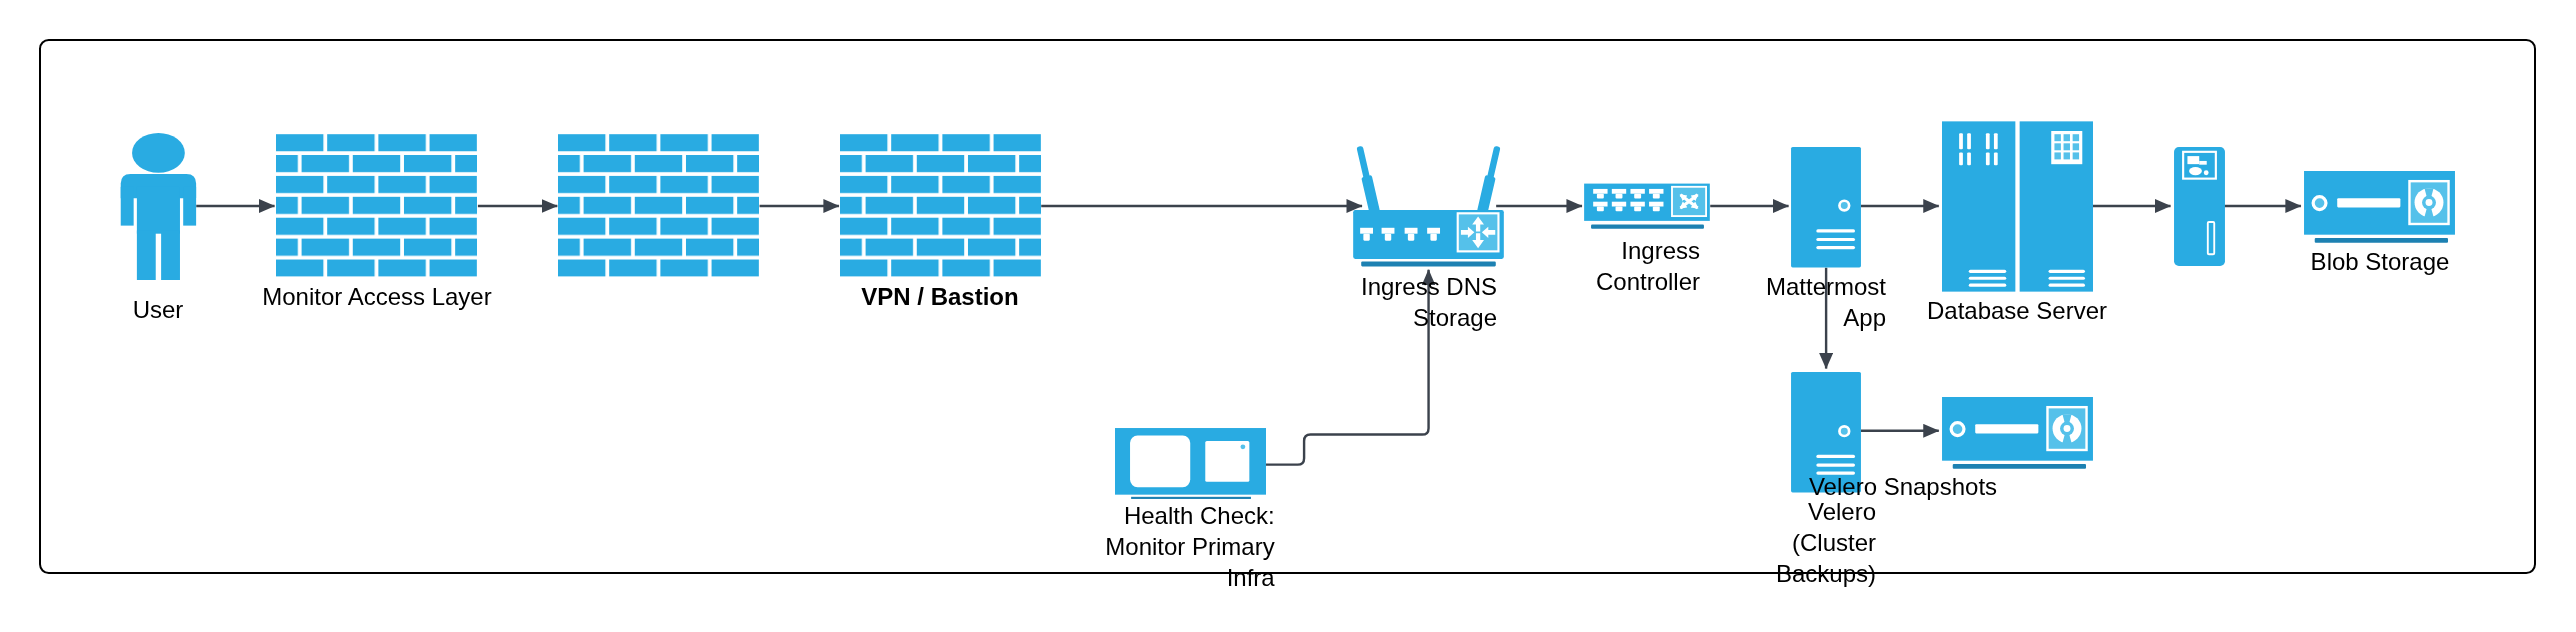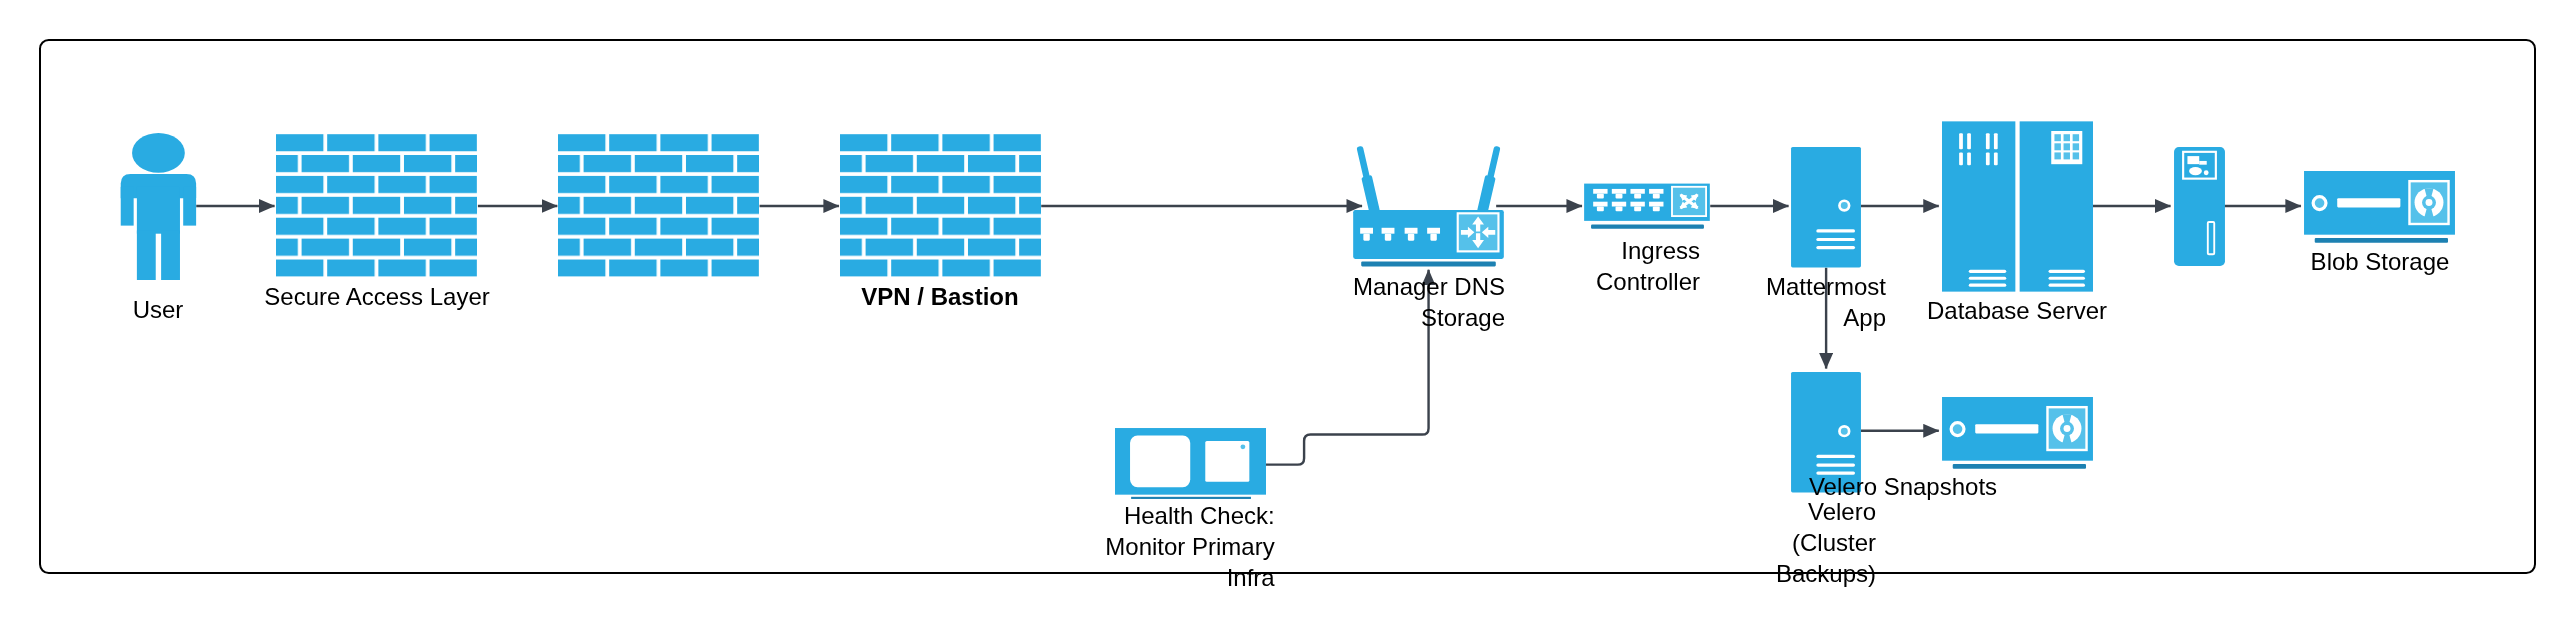--- a/index.html
+++ b/index.html
@@ -75,21 +75,21 @@
   <div class="label" style="left:158px;top:294px;">
     <div>User</div>
   </div>
 
   <div class="node" style="left:276px;top:134px;">
     <svg width="201" height="146" viewBox="0 0 375 272">
       <rect x="0" y="0" width="375" height="266" fill="url(#brickPattern)"></rect>
     </svg>
   </div>
   <div class="label" style="left:377px;top:281px;">
-    <div>Secure Access Layer</div>
+    <div>Monitor Access Layer</div>
   </div>
 
   <div class="node" style="left:558px;top:134px;">
     <svg width="201" height="146" viewBox="0 0 375 272">
       <rect x="0" y="0" width="375" height="266" fill="url(#brickPattern)"></rect>
     </svg>
   </div>
 
   <div class="node" style="left:840px;top:134px;">
     <svg width="201" height="146" viewBox="0 0 375 272">
@@ -125,21 +125,21 @@
       <g>
         <polygon points="235,139 224,154 231,154 231,167 239,167 239,154 246,154" class="fill-white"></polygon>
         <polygon points="235,198 224,183 231,183 231,170 239,170 239,183 246,183" class="fill-white"></polygon>
         <polygon points="203,164 216,164 216,158 228,168.5 216,179 216,173 203,173" class="fill-white"></polygon>
         <polygon points="267,164 254,164 254,158 242,168.5 254,179 254,173 267,173" class="fill-white"></polygon>
       </g>
       <rect x="17" y="223" width="251" height="9" rx="2" class="fill-dark"></rect>
     </svg>
   </div>
   <div class="label" style="left:1429px;top:271px;">
-    <div>Manager DNS</div>
+    <div>Ingress DNS</div>
     <div>Storage</div>
   </div>
 
   <div class="node" style="left:1583px;top:182px;">
     <svg width="129" height="49" viewBox="0 0 240 92">
       <rect x="1" y="3" width="236" height="70" class="fill-accent"></rect>
       <g>
         <rect x="18" y="13" width="27" height="9" class="fill-white"></rect>
           <rect x="25" y="22" width="13" height="9" rx="2" class="fill-white"></rect>
         <rect x="53" y="13" width="27" height="9" class="fill-white"></rect>

